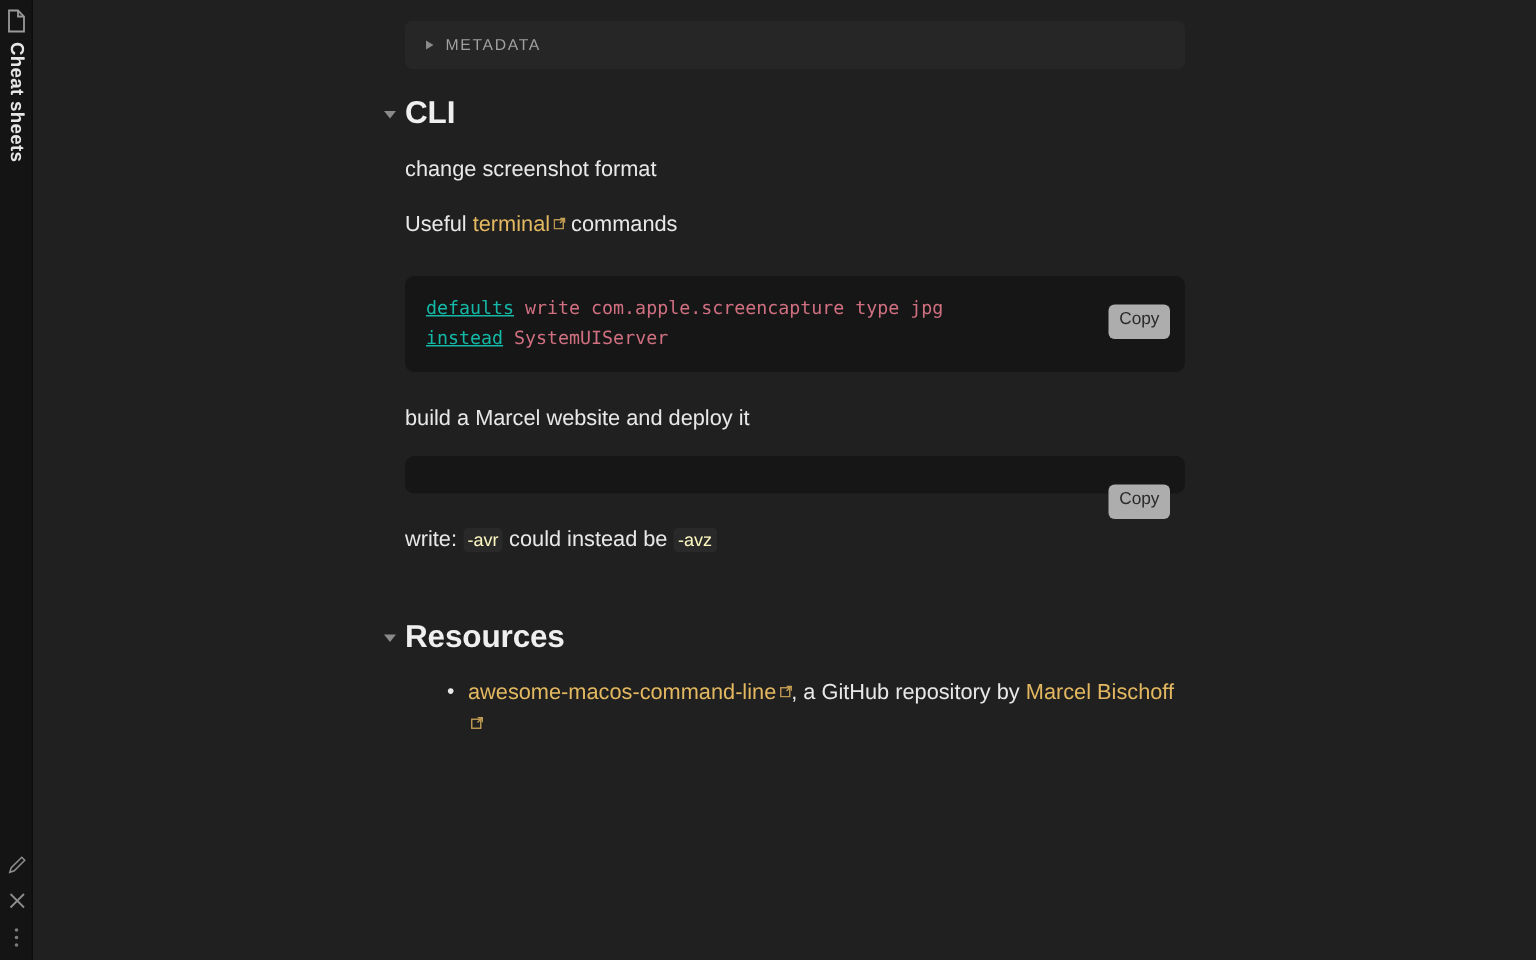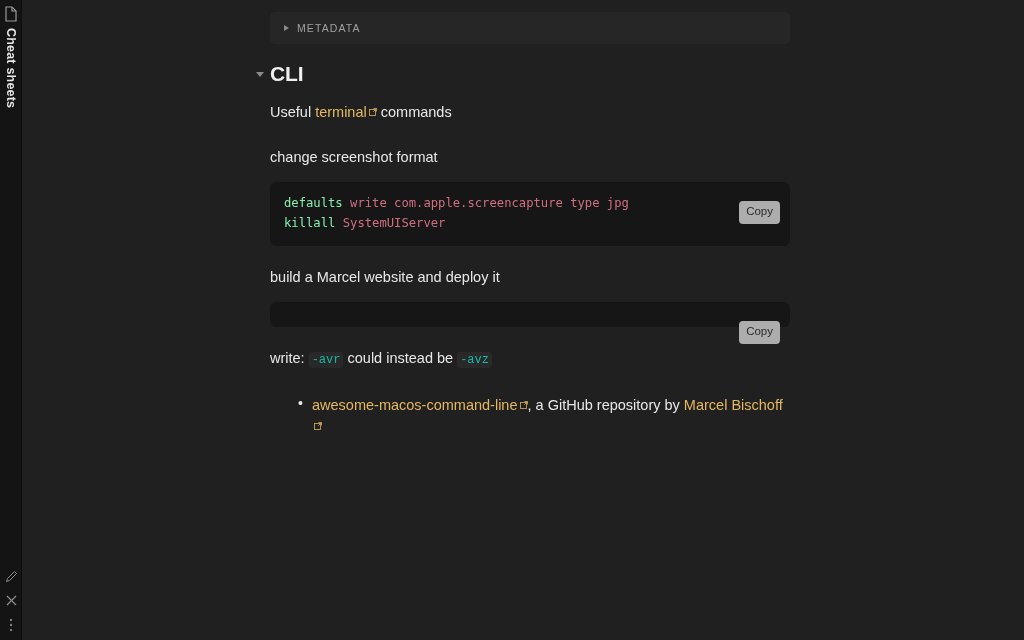--- a/index.html
+++ b/index.html
@@ -44,21 +44,22 @@
   
   .main {
     flex: 1 1 auto;
     height: 640px;
     background: #202020;
     position: relative;
     overflow: hidden;
   }
   .page {
     width: 520px;
-    margin: 12px auto;
+    margin: 0 auto;
+    padding-top: 14px;
     transform: translateX(7px);
   }
 
   
   .metadata {
     background: #262626;
     border-radius: 5px;
     height: 32px;
     display: flex;
     align-items: center;
@@ -133,39 +134,39 @@
     border-radius: 6px;
     padding: 12px 14px 13px 14px;
     margin: 0 0 20px 0;
     font-family: "DejaVu Sans Mono", monospace;
     font-size: 12.2px;
     line-height: 19.5px;
     color: #cf6f80;
     white-space: pre-wrap;
     word-break: break-word;
   }
-  .codeblock .kw { color: #86efac; }
+  .codeblock .kw { color: #14b8a6; text-decoration: underline; }
   .copy-btn {
     position: absolute;
     top: 19px; right: 10px;
     background: #adadad;
     color: #2a2a2a;
     font-family: "Liberation Sans", sans-serif;
     font-size: 11.5px;
     line-height: 1;
     padding: 5px 7px 6px 7px;
     border: none;
     border-radius: 4px;
     cursor: pointer;
   }
 
   code.inline {
-    font-family: Liberation Mono, monospace;
+    font-family: Liberation Sans, sans-serif;
     font-size: 12px;
-    color: #14b8a6;
+    color: #fef9c3;
     background: #292929;
     border-radius: 3px;
     padding: 1px 3px;
   }
 
   
   ul.bullets {
     margin: 0 0 0 28px;
     padding: 0;
     list-style: none;
@@ -227,37 +228,43 @@
         <span class="metadata-label">METADATA</span>
       </div>
 
       <div class="h2-row">
         <span class="tri-wrap">
             <span class="tri-down"></span>
           </span>
         <span class="h2">CLI</span>
       </div>
 
+      <p class="para tight">change screenshot format</p>
+
       <p class="para"><span>Useful </span><a class="link" href="#">terminal</a><span class="ext"><svg width="8" height="8" viewBox="0 0 8 8">
               <rect x="0.5" y="1.5" width="6" height="6" stroke="#c6a055" fill="none" stroke-width="0.9"></rect>
               <path d="M4.5 0.5h3v3" stroke="#c6a055" fill="none" stroke-width="0.9"></path>
               <path d="M7.5 0.5L4.3 3.7" stroke="#c6a055" stroke-width="0.9"></path>
             </svg></span><span> commands</span></p>
 
-      <p class="para tight">change screenshot format</p>
-
       <div class="codeblock"><span class="kw">defaults</span><span> write com.apple.screencapture type jpg</span>
-<span class="kw">killall</span><span> SystemUIServer</span><button class="copy-btn">Copy</button></div>
+<span class="kw">instead</span><span> SystemUIServer</span><button class="copy-btn">Copy</button></div>
 
       <p class="para tight">build a Marcel website and deploy it</p>
 
       <div class="codeblock"><button class="copy-btn">Copy</button></div>
 
       <p class="para"><span>write: </span><code class="inline">-avr</code><span> could instead be </span><code class="inline">-avz</code></p>
 
+      <div class="h2-row h2-resources">
+        <span class="tri-wrap">
+            <span class="tri-down"></span>
+          </span>
+        <span class="h2">Resources</span>
+      </div>
 
       <ul class="bullets">
         <li><a class="link" href="#">awesome-macos-command-line</a><span class="ext"><svg width="8" height="8" viewBox="0 0 8 8">
                 <rect x="0.5" y="1.5" width="6" height="6" stroke="#c6a055" fill="none" stroke-width="0.9"></rect>
                 <path d="M4.5 0.5h3v3" stroke="#c6a055" fill="none" stroke-width="0.9"></path>
                 <path d="M7.5 0.5L4.3 3.7" stroke="#c6a055" stroke-width="0.9"></path>
               </svg></span><span>, a GitHub repository by </span><a class="link" href="#">Marcel Bischoff</a><span class="ext"><svg width="8" height="8" viewBox="0 0 8 8">
                 <rect x="0.5" y="1.5" width="6" height="6" stroke="#c6a055" fill="none" stroke-width="0.9"></rect>
                 <path d="M4.5 0.5h3v3" stroke="#c6a055" fill="none" stroke-width="0.9"></path>
                 <path d="M7.5 0.5L4.3 3.7" stroke="#c6a055" stroke-width="0.9"></path>

